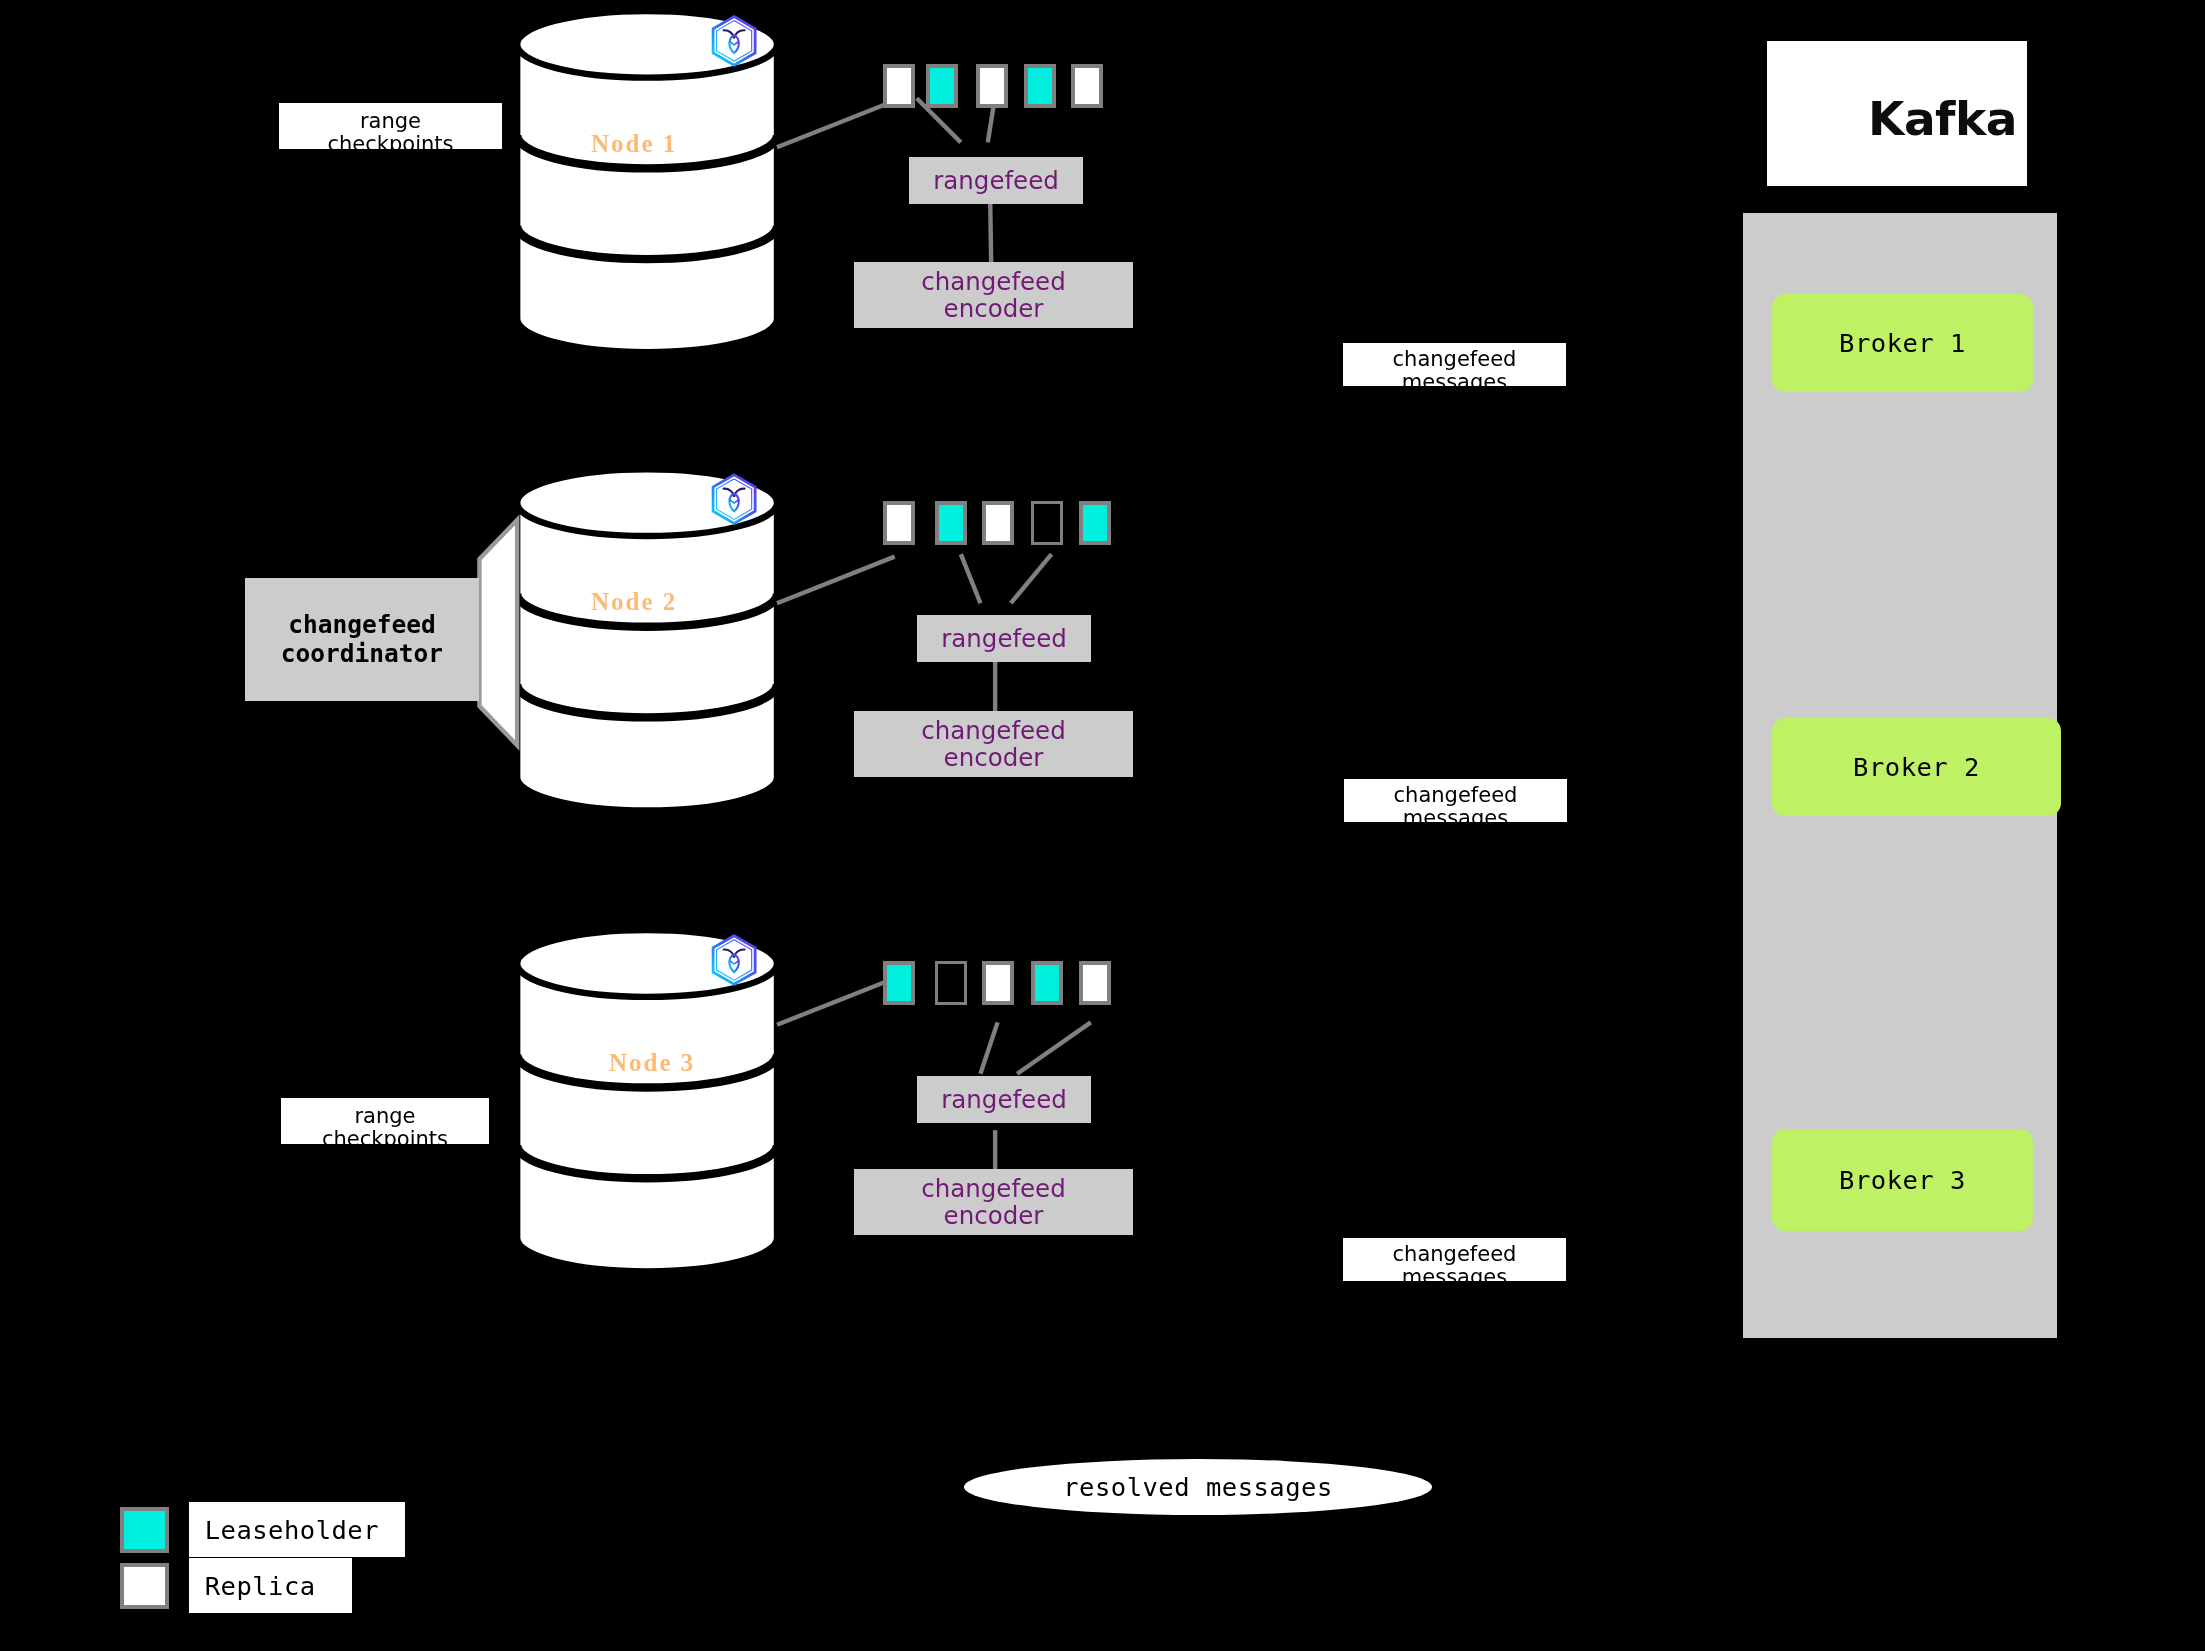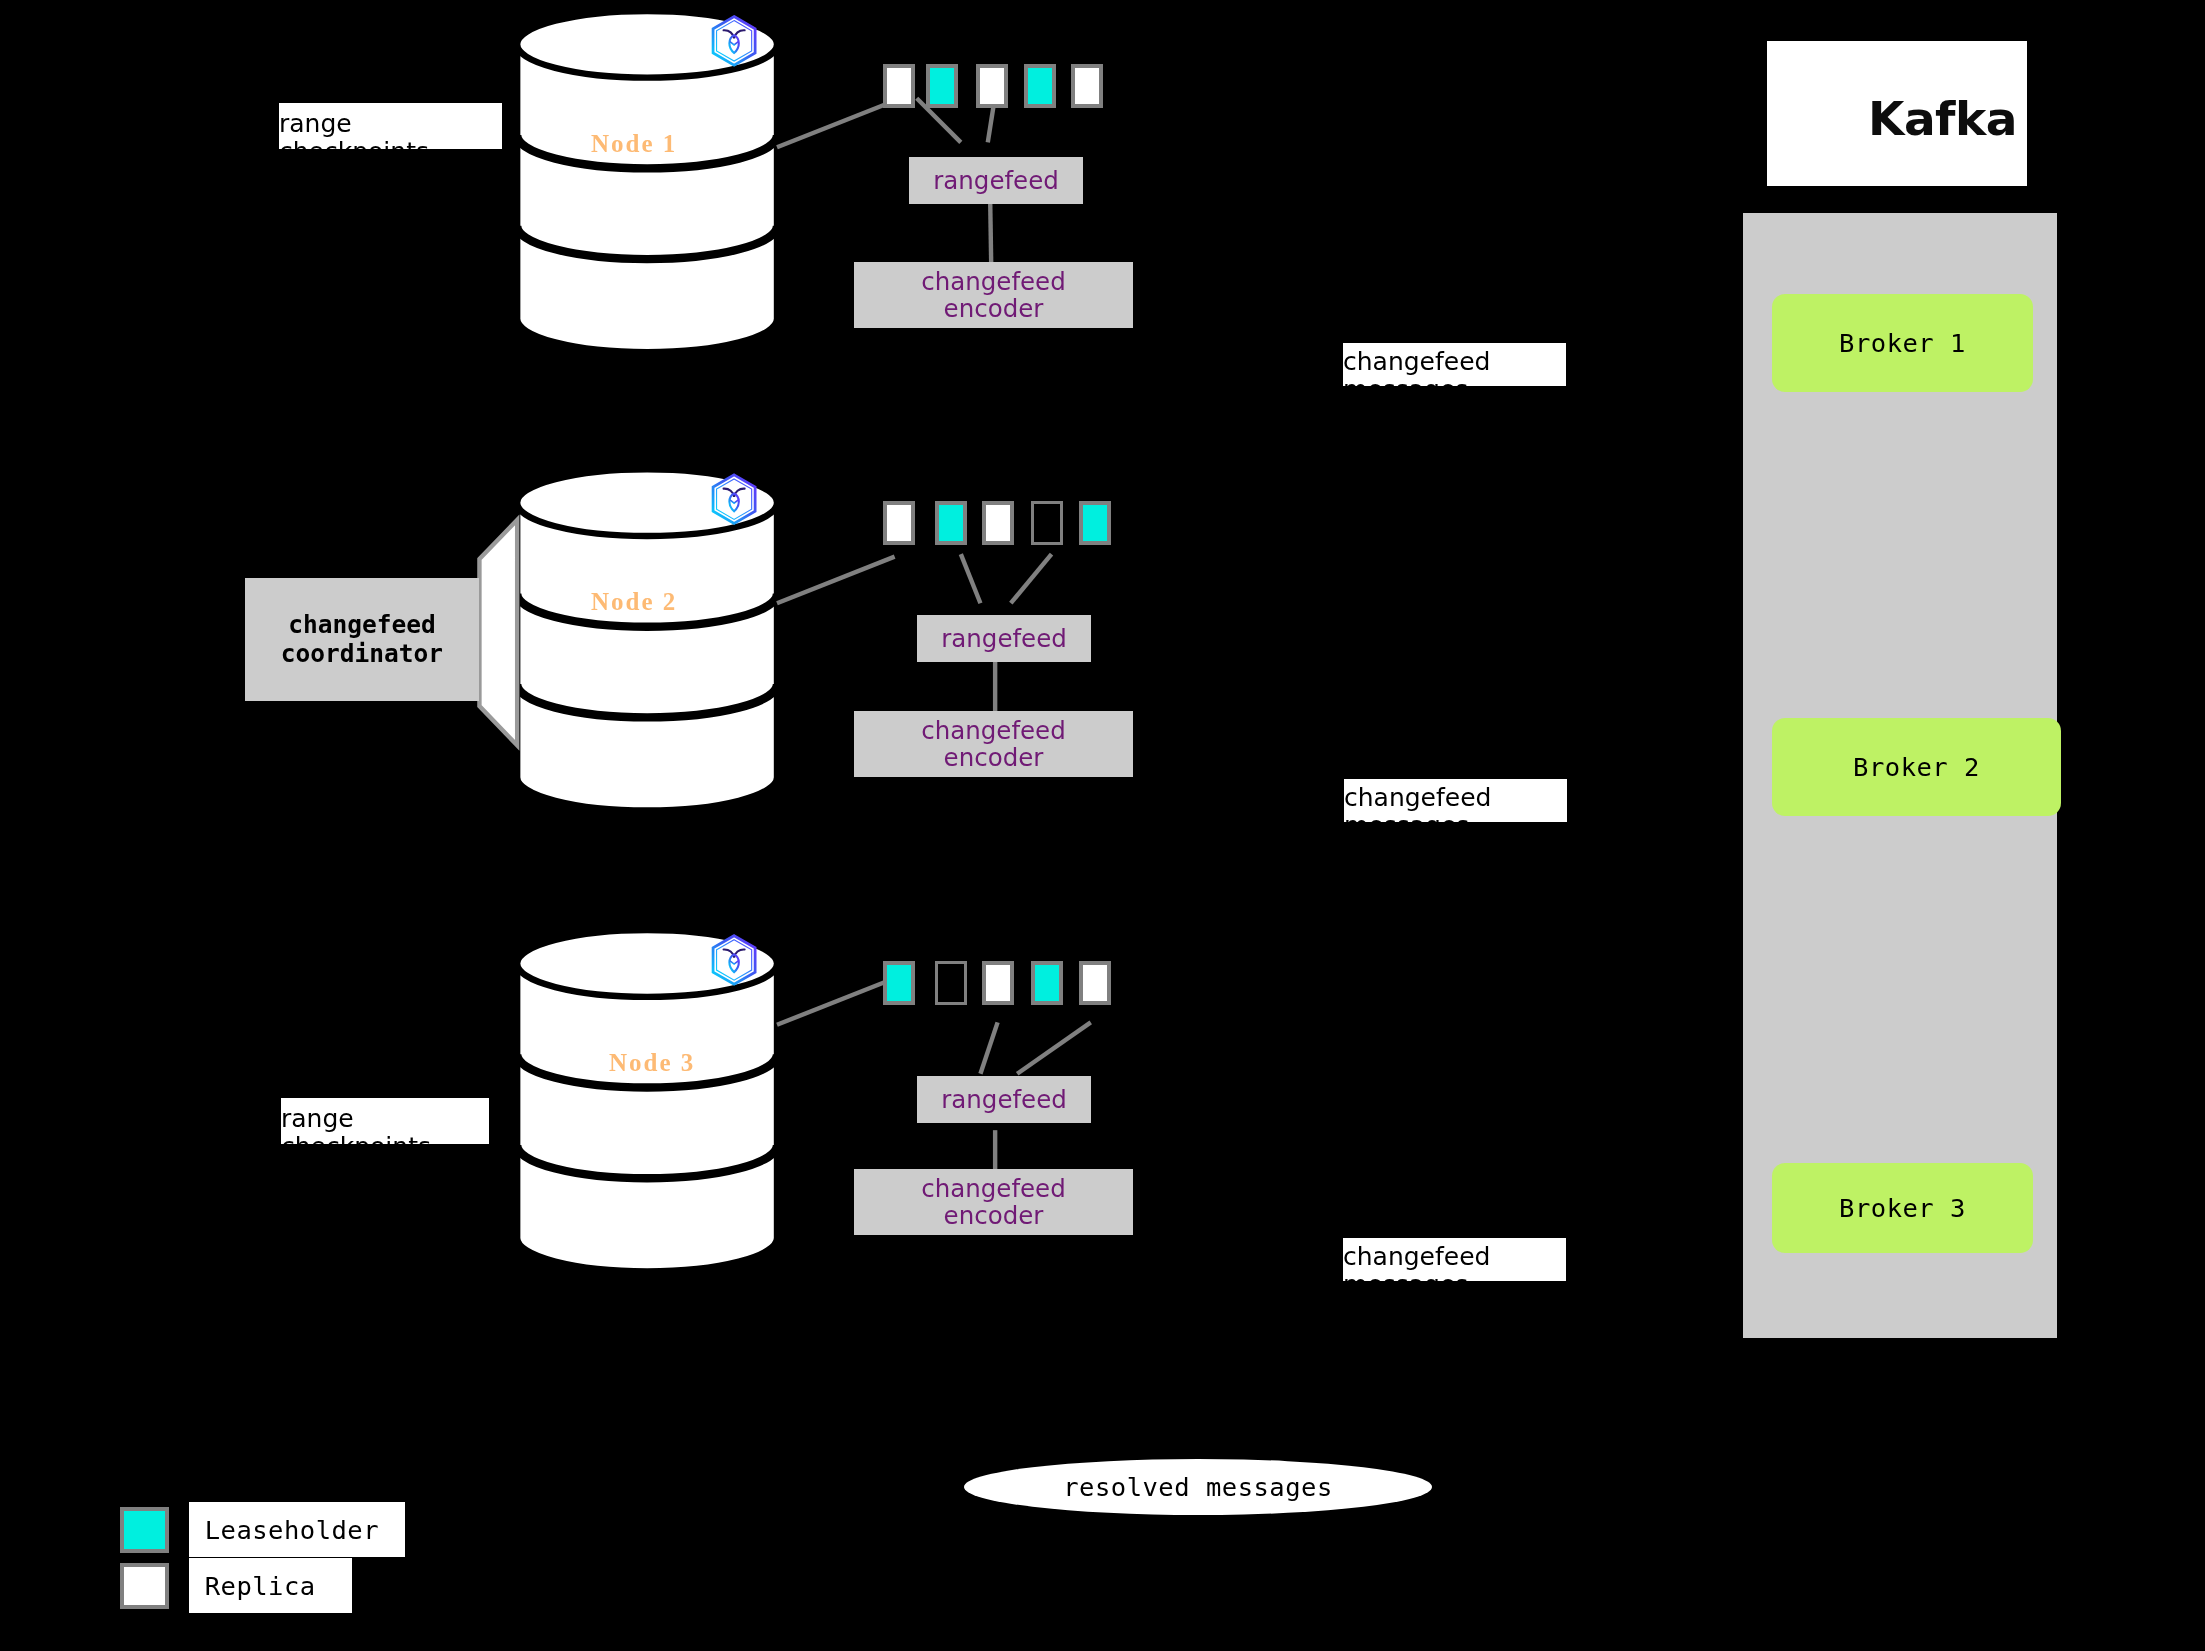--- a/index.html
+++ b/index.html
@@ -43,23 +43,23 @@
     font-size:24.5px;
     line-height:1.12;
     z-index:6;
   }
 
   
   .plate{
     position:absolute;
     background:#ffffff;
     color:#000;
-    text-align:left;
+    text-align:center;
     font-family:"DejaVu Sans", sans-serif;
-    font-size:25px;
+    font-size:21px;
     line-height:1.12;
     overflow:visible;
     z-index:7;
     display:block;
   }
   .plate span{display:block;}
 
   
   .coord-box{
     position:absolute;
@@ -310,21 +310,21 @@
 
   <div class="kafka-card" style="left:1767px;top:41px;width:260px;height:145px;">
     <span style="display:inline-block;width:91px;"></span>
     <span class="kafka-word">Kafka</span>
   </div>
 
   <div class="kafka-panel" style="left:1743px;top:213px;width:314px;height:1125px;"></div>
 
   <div class="broker" style="left:1772px;top:294px;width:261px;height:98px;">Broker 1</div>
   <div class="broker" style="left:1772px;top:718px;width:289px;height:98px;">Broker 2</div>
-  <div class="broker" style="left:1772px;top:1163px;width:261px;height:90px;">Broker 3</div>
+  <div class="broker" style="left:1772px;top:1129px;width:261px;height:102px;">Broker 3</div>
 
   <div class="pill" style="left:964px;top:1459px;width:468px;height:56px;">resolved messages</div>
 
   <div class="legend-sw" style="left:120px;top:1507px;background:#00EFDF;"></div>
   <div class="legend-plate" style="left:189px;top:1502px;width:216px;height:55px;">Leaseholder</div>
 
   <div class="legend-sw" style="left:120px;top:1563px;background:#ffffff;"></div>
   <div class="legend-plate" style="left:189px;top:1558px;width:163px;height:55px;">Replica</div>
 
 </div>

